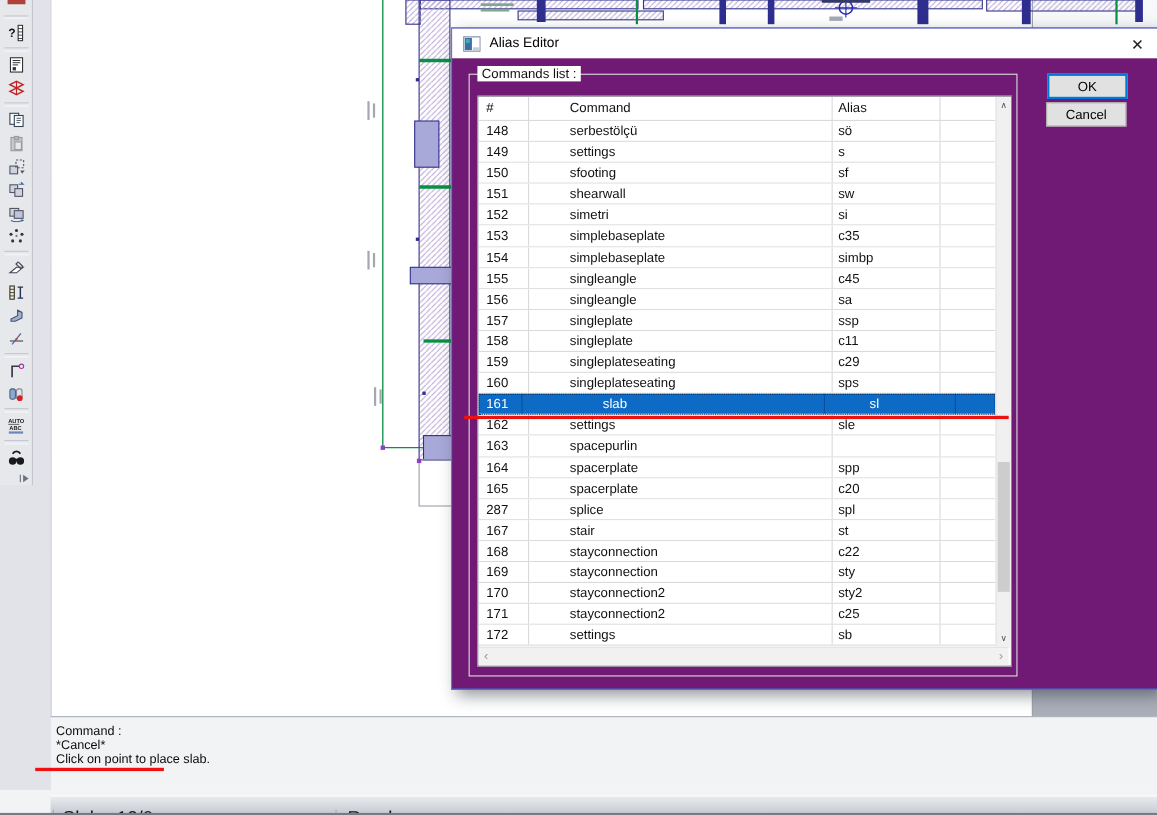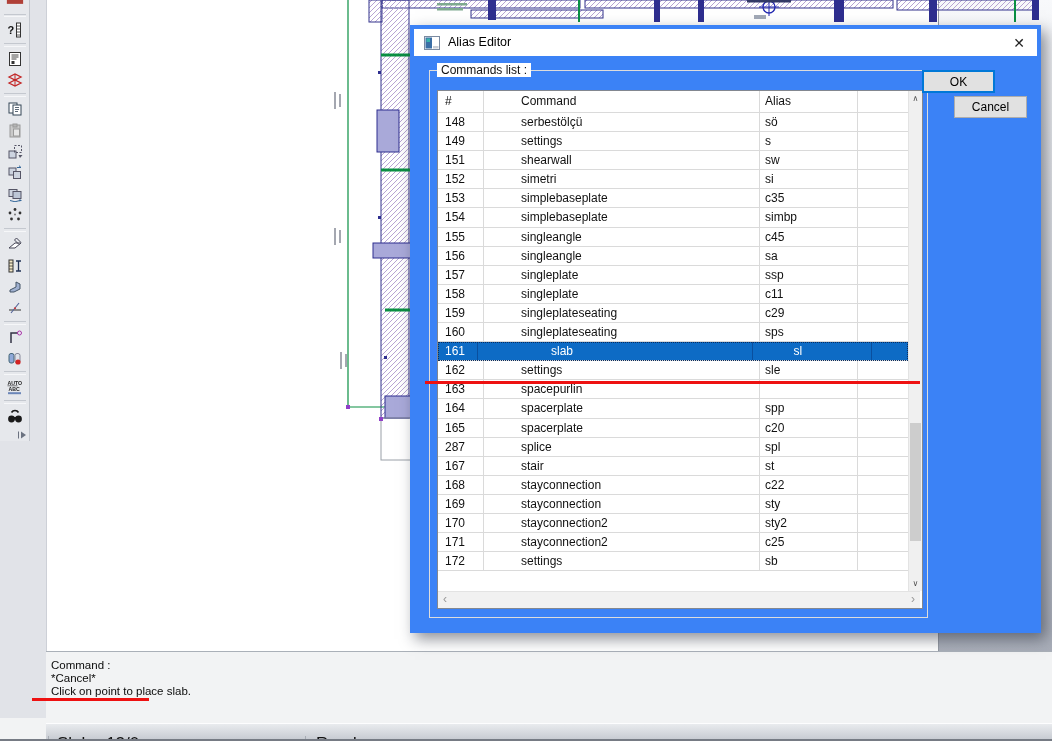--- a/index.html
+++ b/index.html
@@ -16,21 +16,21 @@
   .tb-sep{width:22px;height:2px;border-top:1px solid #c4c8cf;border-bottom:1px solid #f6f7f9;margin:2px 0;}
   .tb-expand{width:26px;height:12px;margin-top:2px;display:flex;align-items:center;justify-content:flex-end;}
   .tb-expand svg{width:12px;height:12px;}
 
   
   .viewport{left:47px;top:0;width:1005px;height:651px;background:linear-gradient(#f8f9fb,#a9aeb9);}
   .canvas{left:0;top:0;width:891px;height:651px;background:#fff;border-right:1px solid #959aa3;}
   svg.drawing{position:absolute;left:0;top:0;pointer-events:none;}
 
   
-  .dialog{left:410px;top:25px;width:623px;height:600px;background:#3b82f6;border:4px solid #3b82f6;box-shadow:5px 6px 14px rgba(30,35,50,.5);z-index:10;}
+  .dialog{left:410px;top:25px;width:623px;height:600px;background:#701a75;border:1px solid #3b82f6;box-shadow:5px 6px 14px rgba(30,35,50,.5);z-index:10;padding-left:18px;}
   .titlebar{left:0;top:0;width:100%;height:27px;background:#fff;}
   .dlg-icon{left:10px;top:6px;width:16px;height:16px;}
   .dlg-title{left:34px;top:0;line-height:27px;font-size:12.5px;color:#000;}
   .dlg-close{right:8px;top:5px;width:20px;height:18px;text-align:center;line-height:18px;font-size:14px;color:#222;cursor:pointer;}
   .groupbox{left:15px;top:41px;width:497px;height:546px;border:1px solid #dcdcdc;}
   .grouplabel{left:7px;top:-8px;background:#fff;padding:0 4px;font-size:12px;color:#111;}
 
   .table{left:23px;top:61px;width:484px;height:517px;border:1px solid #828790;background:#fff;overflow:hidden;}
   .rows-area{left:0;top:0;width:470px;height:501px;overflow:hidden;}
   .grid-row{display:flex;height:19.1px;box-sizing:border-box;border-bottom:1px solid #dadada;background:#fff;}
@@ -44,21 +44,21 @@
   .grid-row.selected{background:#0d6bc5;color:#fff;outline:1px dotted #0b2d5e;outline-offset:-1px;gap:36px;}
   .grid-row.selected .cell{border-right-color:#0a4f9e;border-bottom-color:#0a4f9e;}
 
   .vscroll{right:0;top:0;width:13px;height:500px;background:#f0f0f0;border-left:1px solid #e3e3e3;}
   .vthumb{left:1px;top:332px;width:11px;height:118px;background:#cdcdcd;}
   .varrow{left:0;width:13px;height:15px;text-align:center;line-height:15px;font-size:8px;color:#505050;}
   .hscroll{left:0;bottom:0;width:482px;height:16px;background:#f1f1f1;border-top:1px solid #e3e3e3;}
   .harrow{top:0;width:14px;height:16px;line-height:15px;text-align:center;font-size:12px;color:#9a9a9a;}
 
   .btn{box-sizing:border-box;font-size:12px;font-family:inherit;background:#e1e1e1;color:#000;text-align:center;cursor:pointer;padding:0;}
-  .btn-ok{left:508px;top:41px;width:73px;height:23px;border:2px solid #0078d7;}
+  .btn-ok{left:541px;top:41px;width:73px;height:23px;border:2px solid #0078d7;}
   .btn-cancel{left:540px;top:67px;width:73px;height:22px;border:1px solid #adadad;}
 
   .redline-a{left:11px;top:352px;width:495px;height:3px;background:#ee1111;z-index:30;}
 
   
   .bottomzone{left:46px;top:651px;width:1006px;height:67px;background:#f2f3f4;border-top:1px solid #aab0b8;box-sizing:border-box;padding:7px 0 0 5px;}
   .console-line{font-size:11.5px;line-height:13px;color:#0b0b0b;white-space:pre;}
   .redline-b{left:32px;top:698px;width:117px;height:3px;background:#ee1111;z-index:40;}
 
   
@@ -319,20 +319,26 @@
             <div class="grid-row">
               <div class="cell c0">148</div>
               <div class="cell c1">serbestölçü</div>
               <div class="cell c2">sö</div>
               <div class="cell c3"></div>
             </div>
             <div class="grid-row">
               <div class="cell c0">149</div>
               <div class="cell c1">settings</div>
               <div class="cell c2">s</div>
+              <div class="cell c3"></div>
+            </div>
+            <div class="grid-row">
+              <div class="cell c0">150</div>
+              <div class="cell c1">sfooting</div>
+              <div class="cell c2">sf</div>
               <div class="cell c3"></div>
             </div>
             <div class="grid-row">
               <div class="cell c0">151</div>
               <div class="cell c1">shearwall</div>
               <div class="cell c2">sw</div>
               <div class="cell c3"></div>
             </div>
             <div class="grid-row">
               <div class="cell c0">152</div>

